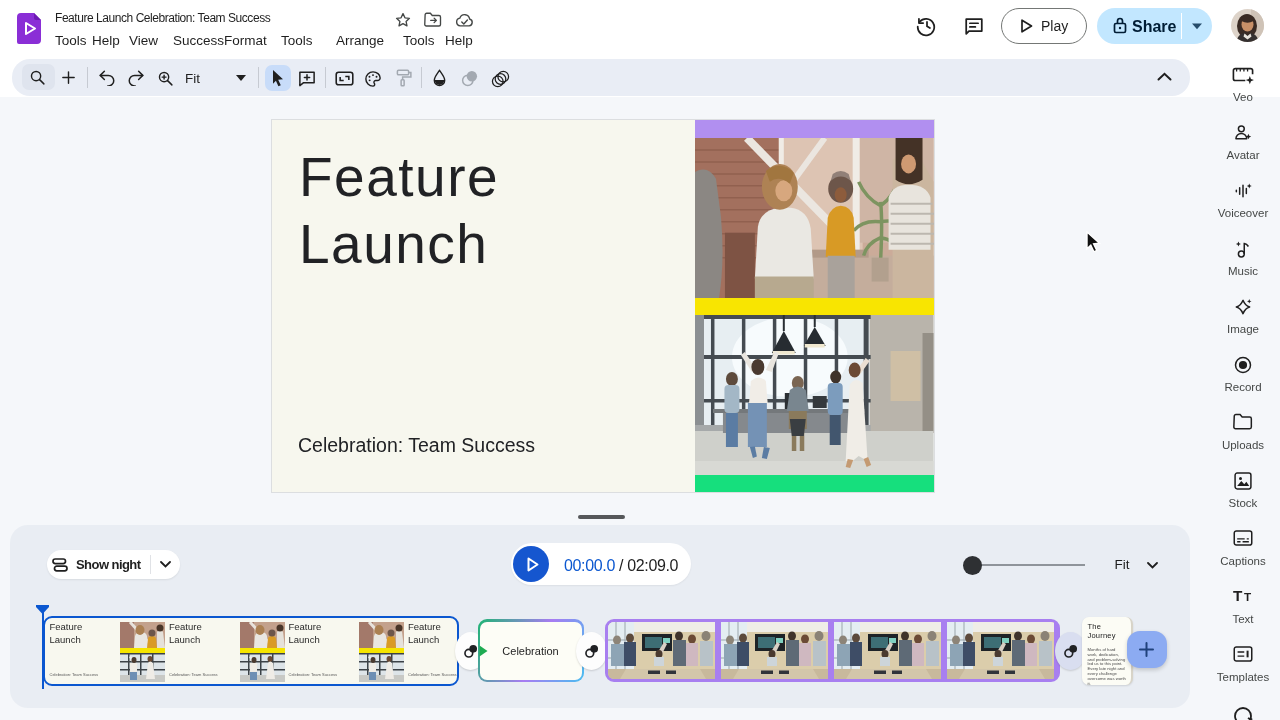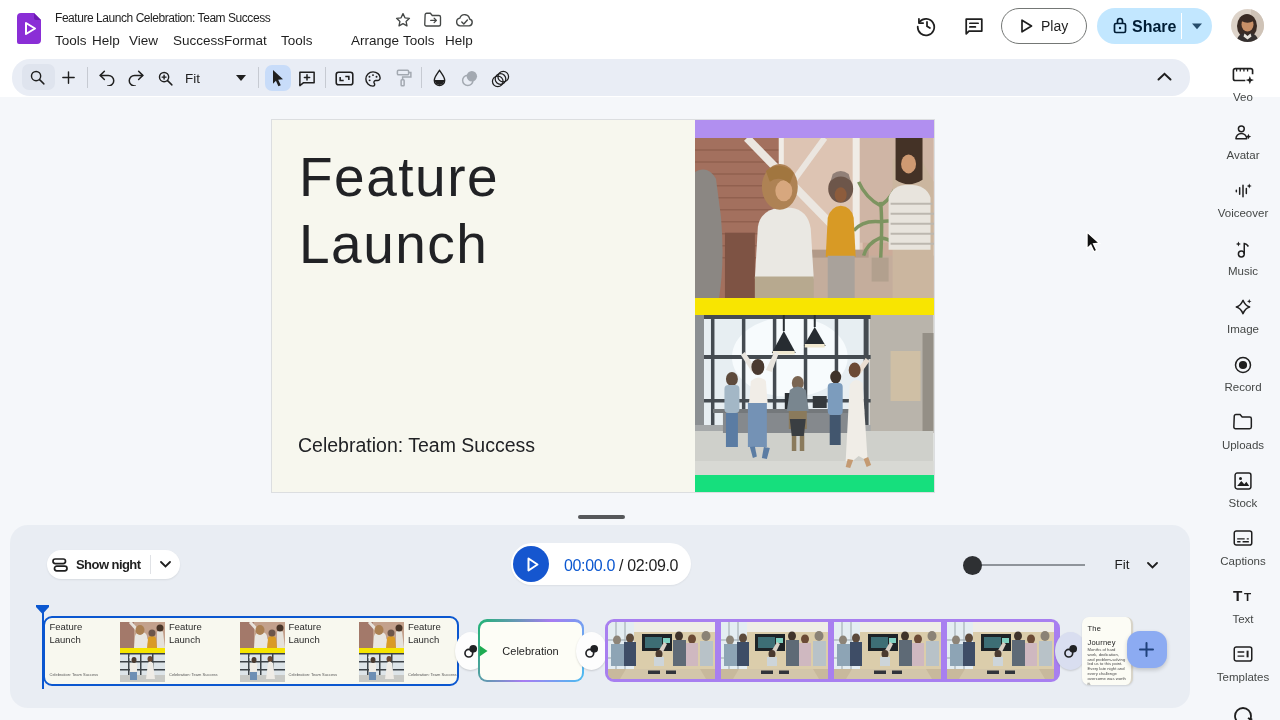--- a/index.html
+++ b/index.html
@@ -31,21 +31,21 @@
     <path d="M8.5 11.5l2.6 2.6 4.6-5" stroke-linecap="round" stroke-linejoin="round"></path>
   </svg>
 
 <div class="abs" style="left:55px;top:33px;font-size:13.5px;color:#1f1f1f">
 <span class="abs" style="left:0px">Tools</span>
     <span class="abs" style="left:37px">Help</span>
     <span class="abs" style="left:74px">View</span>
     <span class="abs" style="left:118px">Success</span>
     <span class="abs" style="left:169px">Format</span>
     <span class="abs" style="left:226px">Tools</span>
-    <span class="abs" style="left:296px">Arrange</span>
+    <span class="abs" style="left:281px">Arrange</span>
     <span class="abs" style="left:348px">Tools</span>
     <span class="abs" style="left:390px">Help</span>
 </div>
 
 <svg class="abs" style="left:916px;top:15px" width="22" height="22" viewBox="0 0 24 24" fill="none" stroke="#1f1f1f" stroke-width="1.9">
     <path d="M3.2 4.2 v4.6 h4.6" stroke-linecap="round" stroke-linejoin="round"></path>
     <path d="M3.5 8.5 a9 9 0 1 1 -1.4 5.6" stroke-linecap="round" transform="rotate(8 12 12)"></path>
     <path d="M12 7.5v4.7l3.2 2" stroke-linecap="round"></path>
   </svg>
 <svg class="abs" style="left:963px;top:15px" width="22" height="22" viewBox="0 0 24 24" fill="none" stroke="#1f1f1f" stroke-width="1.9">
@@ -543,21 +543,21 @@
           <rect x="46" y="35" width="10" height="9" fill="#cdd5da"></rect>
         </svg></div>
     </div>
   </div>
 <div class="abs" style="left:1055.0px;top:632px;width:31px;height:38px;background:#d9def0;border-radius:50%;box-shadow:0 1px 2px rgba(0,0,0,.15)"></div>
 <svg class="abs" style="left:1063.5px;top:644px" width="14" height="14" viewBox="0 0 16 16">
     <circle cx="10.5" cy="5.5" r="4.4" fill="#202124"></circle>
     <circle cx="5.5" cy="10.5" r="4.4" fill="none" stroke="#202124" stroke-width="1.9"></circle>
   </svg>
 <div class="abs" style="left:1081.5px;top:617px;width:51.5px;height:67.5px;background:#fcfcf5;border-radius:7px;box-shadow:0 1px 2px rgba(0,0,0,.12);border-right:2px solid #d8d4c8">
-<div class="abs" style="left:6px;top:5px;font-size:7.5px;line-height:14px;color:#222;letter-spacing:.2px">The<br>Journey</div>
+<div class="abs" style="left:6px;top:5px;font-size:7.5px;line-height:9px;color:#222;letter-spacing:.2px">The<br>Journey</div>
 <div class="abs" style="left:6px;top:31px;font-size:4.2px;line-height:4.8px;color:#4a4a4a;width:39px">Months of hard work, dedication, and problem-solving led us to this point. Every late night and every challenge overcome was worth it.</div>
 </div>
 <div class="abs" style="left:1127px;top:631px;width:39.5px;height:36.5px;background:#8cabf2;border-radius:13px;box-shadow:0 2px 4px rgba(0,0,0,.18)"></div>
 <svg class="abs" style="left:1139px;top:641.5px" width="15" height="15" viewBox="0 0 15 15" stroke="#20427c" stroke-width="2" stroke-linecap="round">
     <path d="M7.5 1v13M1 7.5h13"></path>
   </svg>
 
 <div class="abs" style="left:1203px;top:65px;width:80px;height:22px;display:flex;justify-content:center">
     <svg width="22" height="21" viewBox="0 0 24 23" fill="none" stroke="#1f1f1f" stroke-width="1.8">
       <path d="M22.5 10 v-4 a2 2 0 0 0 -2 -2 h-17 a2 2 0 0 0 -2 2 v9 a2 2 0 0 0 2 2 h11"></path>

